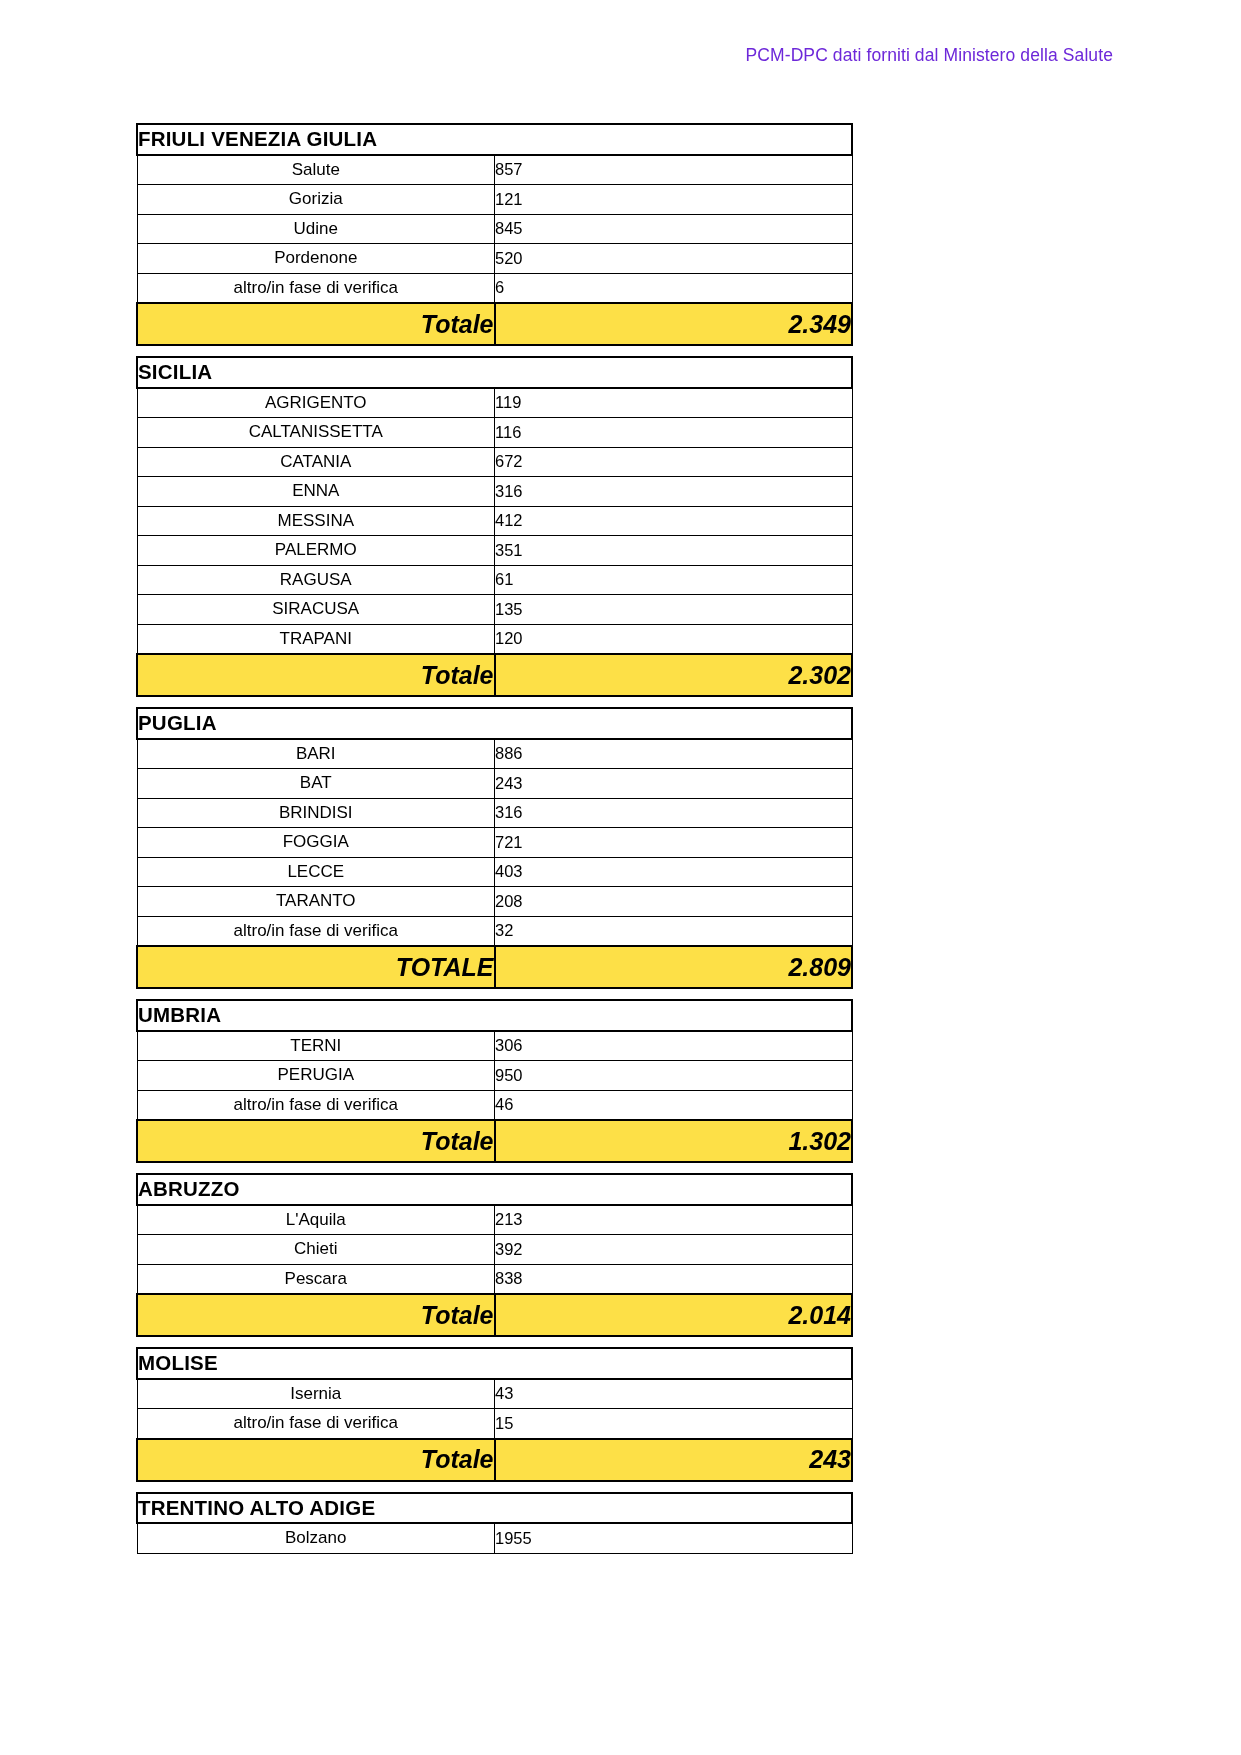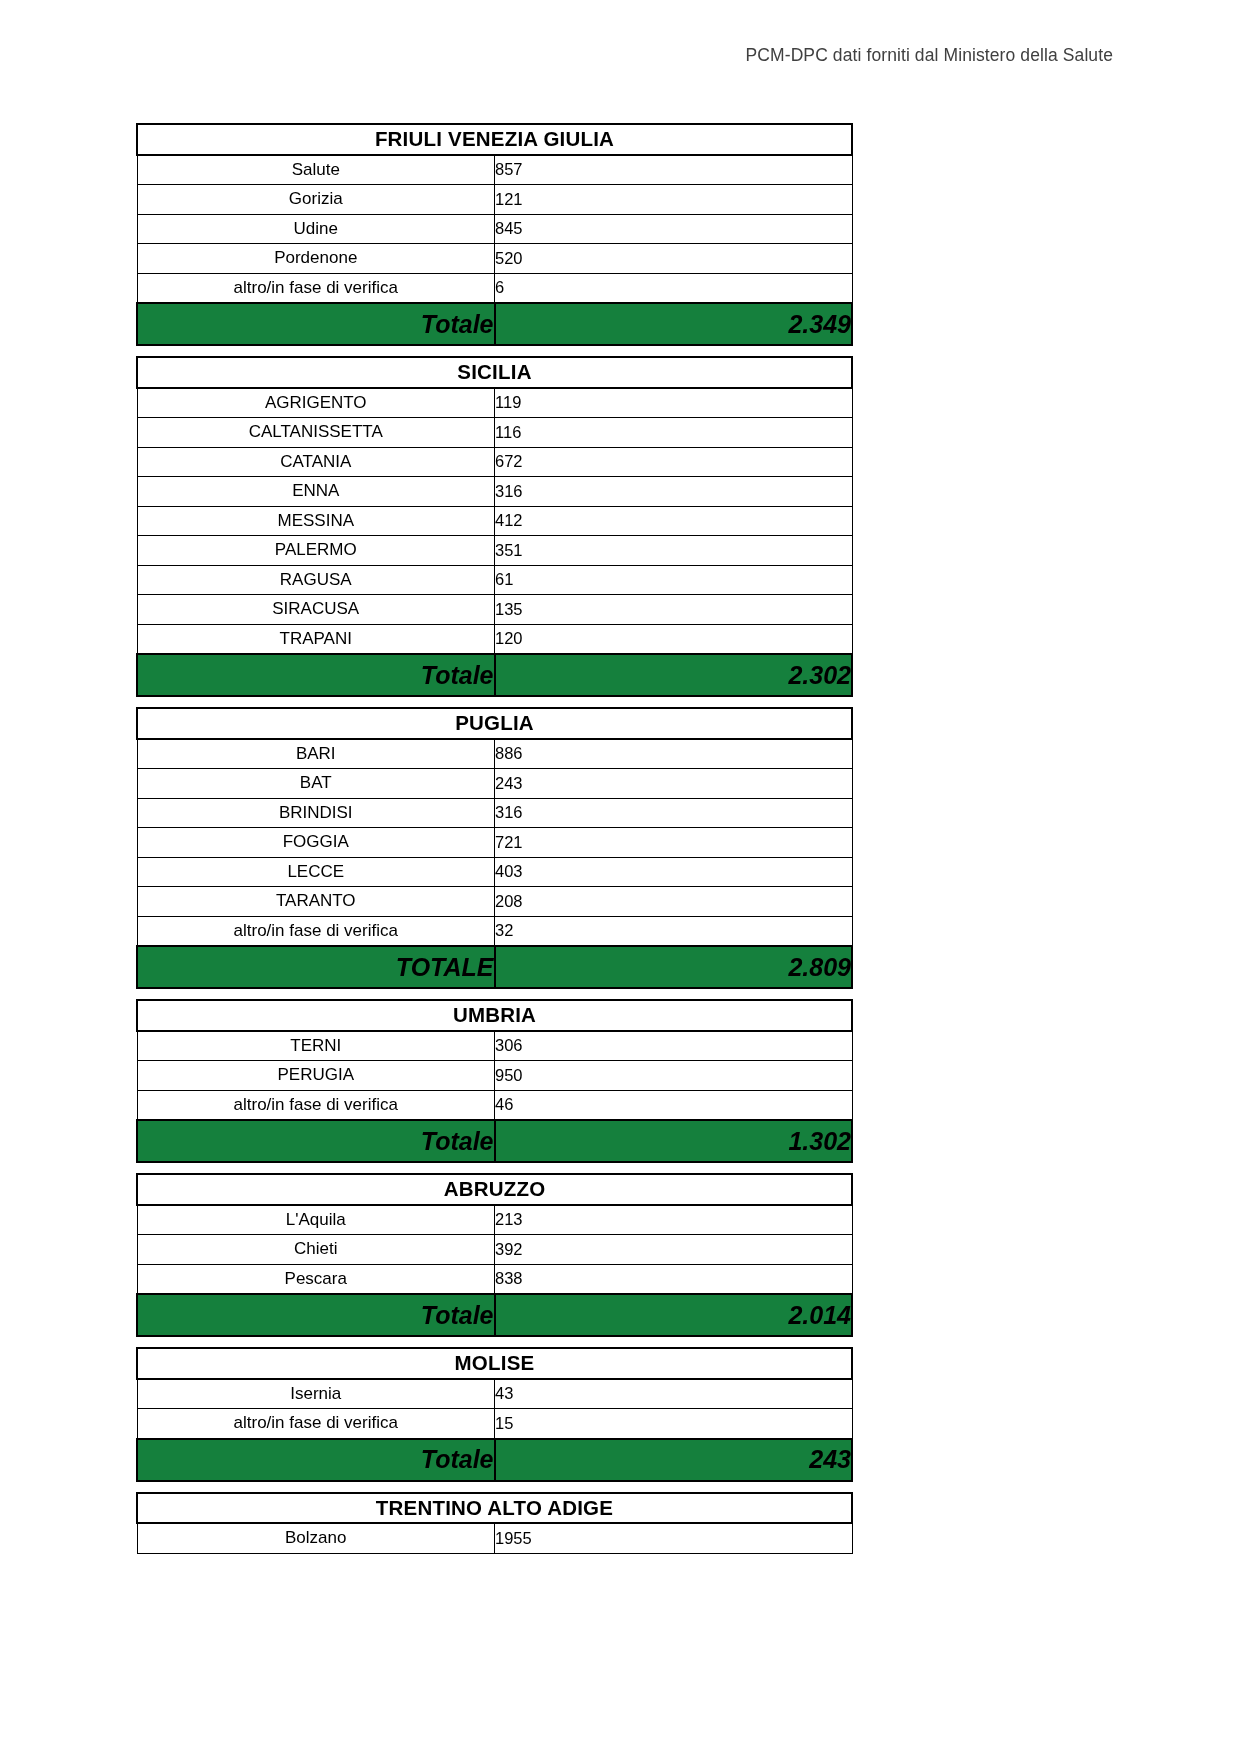--- a/index.html
+++ b/index.html
@@ -18,21 +18,21 @@
     position: relative;
     width: 1241px;
     height: 1755px;
     box-sizing: border-box;
   }
   .header-note {
     position: absolute;
     top: 45px;
     right: 128px;
     font-size: 17.5px;
-    color: #404040;
+    color: #6d28d9;
     white-space: nowrap;
     letter-spacing: 0.1px;
   }
   .tables {
     position: absolute;
     left: 136px;
     top: 123px;
     width: 717px;
   }
   table.region {
@@ -44,38 +44,37 @@
   table.region td {
     border: 1.2px solid #000;
     padding: 0;
     height: 28.5px;
     vertical-align: middle;
   }
   .col-name { width: 533px; }
   .col-val  { width: 184px; }
 
   td.region-title {
-    text-align: center;
     font-weight: bold;
     font-size: 20.5px;
     border: 2.6px solid #000 !important;
     height: 34px;
     letter-spacing: 0.2px;
     margin-left: 12px;
   }
   td.prov-name {
     text-align: center;
     font-size: 17px;
   }
   td.prov-val {
     text-align: left;
     font-size: 16.5px;
   }
   tr.total-row td {
-    background: #15803d;
+    background: #fde047;
     border: 2.6px solid #000 !important;
     height: 40px;
   }
   td.total-label {
     text-align: right;
     padding-right: 14px;
     font-weight: bold;
     font-style: italic;
     font-size: 25px;
   }

